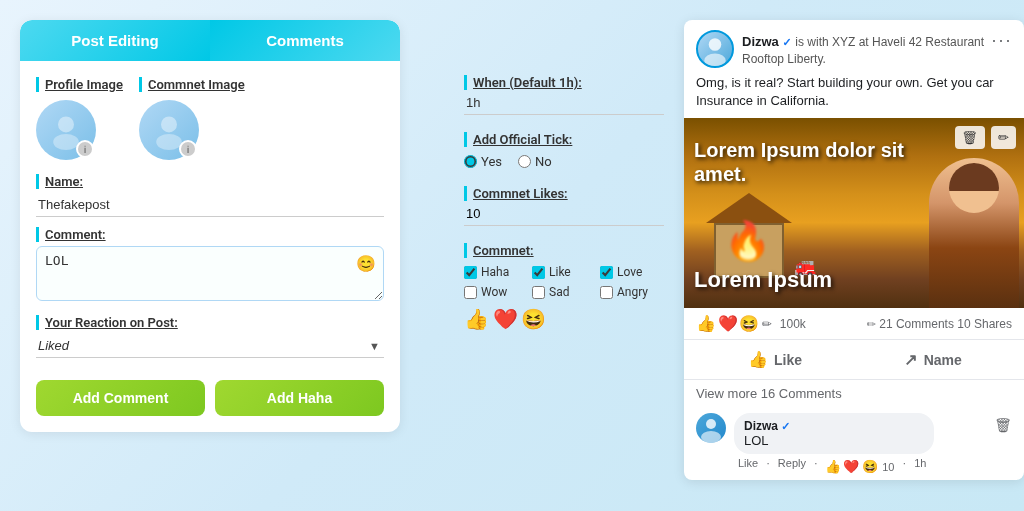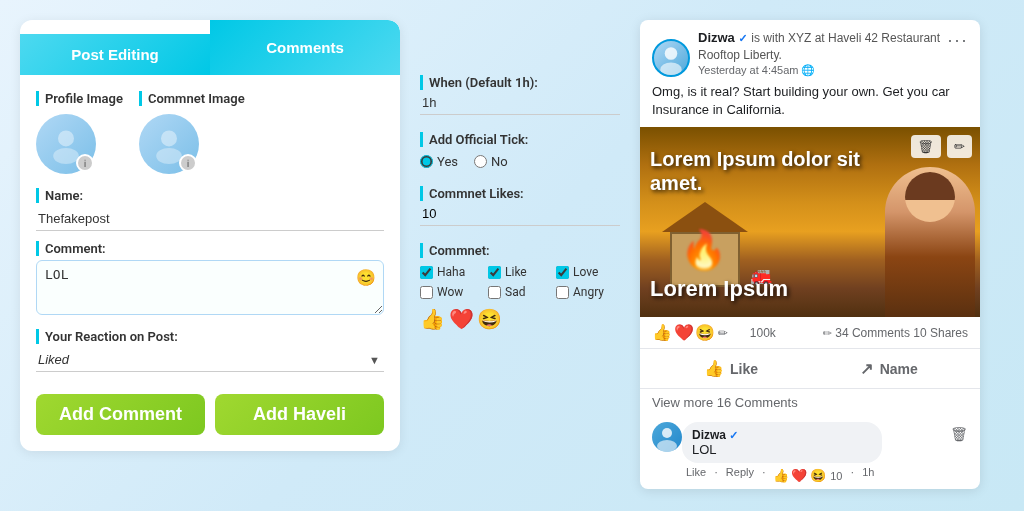--- a/index.html
+++ b/index.html
@@ -37,21 +37,20 @@
       font-size: 15px;
       font-weight: 600;
       cursor: pointer;
       border: none;
       outline: none;
     }
 
     .tab-active {
       background: linear-gradient(135deg, #4dd9f0, #00c8e6);
       color: white;
-      margin-top: 14px;
     }
 
     .tab-inactive {
       background: #00c8e6;
       color: white;
     }
 
     .tab-comments {
       background: linear-gradient(135deg, #00c8e6, #4dd9f0);
     }
@@ -71,20 +70,21 @@
       flex-direction: column;
       gap: 4px;
     }
 
     .field-label {
       font-size: 13px;
       font-weight: 600;
       color: #333;
       border-left: 3px solid #00c8e6;
       padding-left: 6px;
+      text-decoration: underline;
     }
 
     .avatar-wrap {
       position: relative;
       width: 60px;
       height: 60px;
       margin-top: 4px;
     }
 
     .avatar-circle {
@@ -187,21 +187,21 @@
       display: flex;
       gap: 10px;
       margin-top: 14px;
     }
 
     .btn-add-comment, .btn-add-reply {
       flex: 1;
       padding: 10px 0;
       border: none;
       border-radius: 8px;
-      font-size: 18px;
+      font-size: 14px;
       font-weight: 600;
       cursor: pointer;
       color: white;
     }
 
     .btn-add-comment {
       background: linear-gradient(135deg, #a0d830, #7dc820);
     }
 
     .btn-add-reply {
@@ -386,21 +386,21 @@
     .fb-reaction-icons {
       display: flex;
       align-items: center;
       gap: 2px;
       font-size: 16px;
     }
 
     .fb-reaction-count {
       font-size: 12px;
       color: #65676b;
-      margin-left: 20px;
+      margin-left: 6px;
     }
 
     .fb-action-counts {
       font-size: 12px;
       color: #65676b;
     }
 
     .fb-action-row {
       display: flex;
       padding: 2px 12px;
@@ -435,20 +435,21 @@
     }
 
     .fb-view-comments span {
       color: #65676b;
     }
 
     .fb-comment-row {
       padding: 6px 12px;
       display: flex;
       align-items: flex-start;
+      gap: 8px;
       position: relative;
     }
 
     .fb-commenter-avatar {
       width: 30px;
       height: 30px;
       border-radius: 50%;
       background: linear-gradient(135deg, #4da8da, #2288cc);
       flex-shrink: 0;
       display: flex;
@@ -565,26 +566,26 @@
           <option>Wow</option>
           <option>Sad</option>
           <option>Angry</option>
         </select>
         <span class="select-arrow">▼</span>
       </div>
     </div>
 
     <div class="btn-row">
       <button class="btn-add-comment">Add Comment</button>
-      <button class="btn-add-reply">Add Haveli</button>
+      <button class="btn-add-reply">Add Haha</button>
     </div>
   </div>
 </div>
 
-<div style="padding-top: 52px; width: 200px; min-width: 200px;">
+<div style="padding-top: 52px; width: 200px; min-width: 200px; margin-left: 44px;">
   <div class="middle-field-group">
     <span class="field-label">When (Default 1h):</span>
     <input type="text" class="when-input" style="border-top: none; border-right: none; border-left: none; border-image: initial; border-bottom: 1.5px solid rgb(204, 204, 204); outline: none; font-size: 13px; padding: 4px 2px; width: 100%; background: transparent;" value="1h">
   </div>
 
   <div class="middle-field-group">
     <span class="field-label">Add Official Tick:</span>
     <div class="radio-group">
       <label class="radio-label">
         <input type="radio" name="official" checked="" style="">
@@ -645,24 +646,20 @@
         <circle cx="19" cy="14" r="7" fill="rgba(255,255,255,0.8)"></circle>
         <ellipse cx="19" cy="32" rx="12" ry="8" fill="rgba(255,255,255,0.6)"></ellipse>
       </svg>
     </div>
     <div class="fb-header-info">
       <div class="fb-name-row">
         <span>Dizwa</span>
         <span class="verified-badge"> ✓</span>
         <span style="font-size:12px;font-weight:400;color:#555;"> <span>is with XYZ at Haveli 42 Restaurant Rooftop Liberty.</span></span>
       </div>
-      <div class="fb-meta">
-        <span>Yesterday at 4:45am</span>
-        <span> 🌐</span>
-      </div>
     </div>
     <span class="fb-dots">···</span>
   </div>
 
   <div class="fb-post-text">Omg, is it real? Start building your own. Get you car Insurance in California.</div>
 
   <div class="fb-image-wrap">
 
     <div style="width:100%;height:100%;background:linear-gradient(to bottom,#7a5000 0%,#b07010 20%,#d4901a 40%,#e8a020 55%,#a06020 70%,#704020 85%,#503010 100%);position:relative;overflow:hidden;">
 
@@ -695,21 +692,21 @@
   <div class="fb-reactions-bar">
     <div class="fb-reaction-icons">
       <span>👍</span>
       <span>❤️</span>
       <span>😆</span>
       <span style="font-size:12px;color:#65676b;">✏</span>
       <span class="fb-reaction-count">100k</span>
     </div>
     <div class="fb-action-counts">
       <span style="font-size:11px;">✏</span>
-      <span>34 Comments</span>
+      <span>21 Comments</span>
       <span> <span>10 Shares</span></span>
     </div>
   </div>
 
   <div class="fb-action-row">
     <button class="fb-action-btn">
       <span class="icon">👍</span>
       <span>Like</span>
     </button>
     <button class="fb-action-btn">

